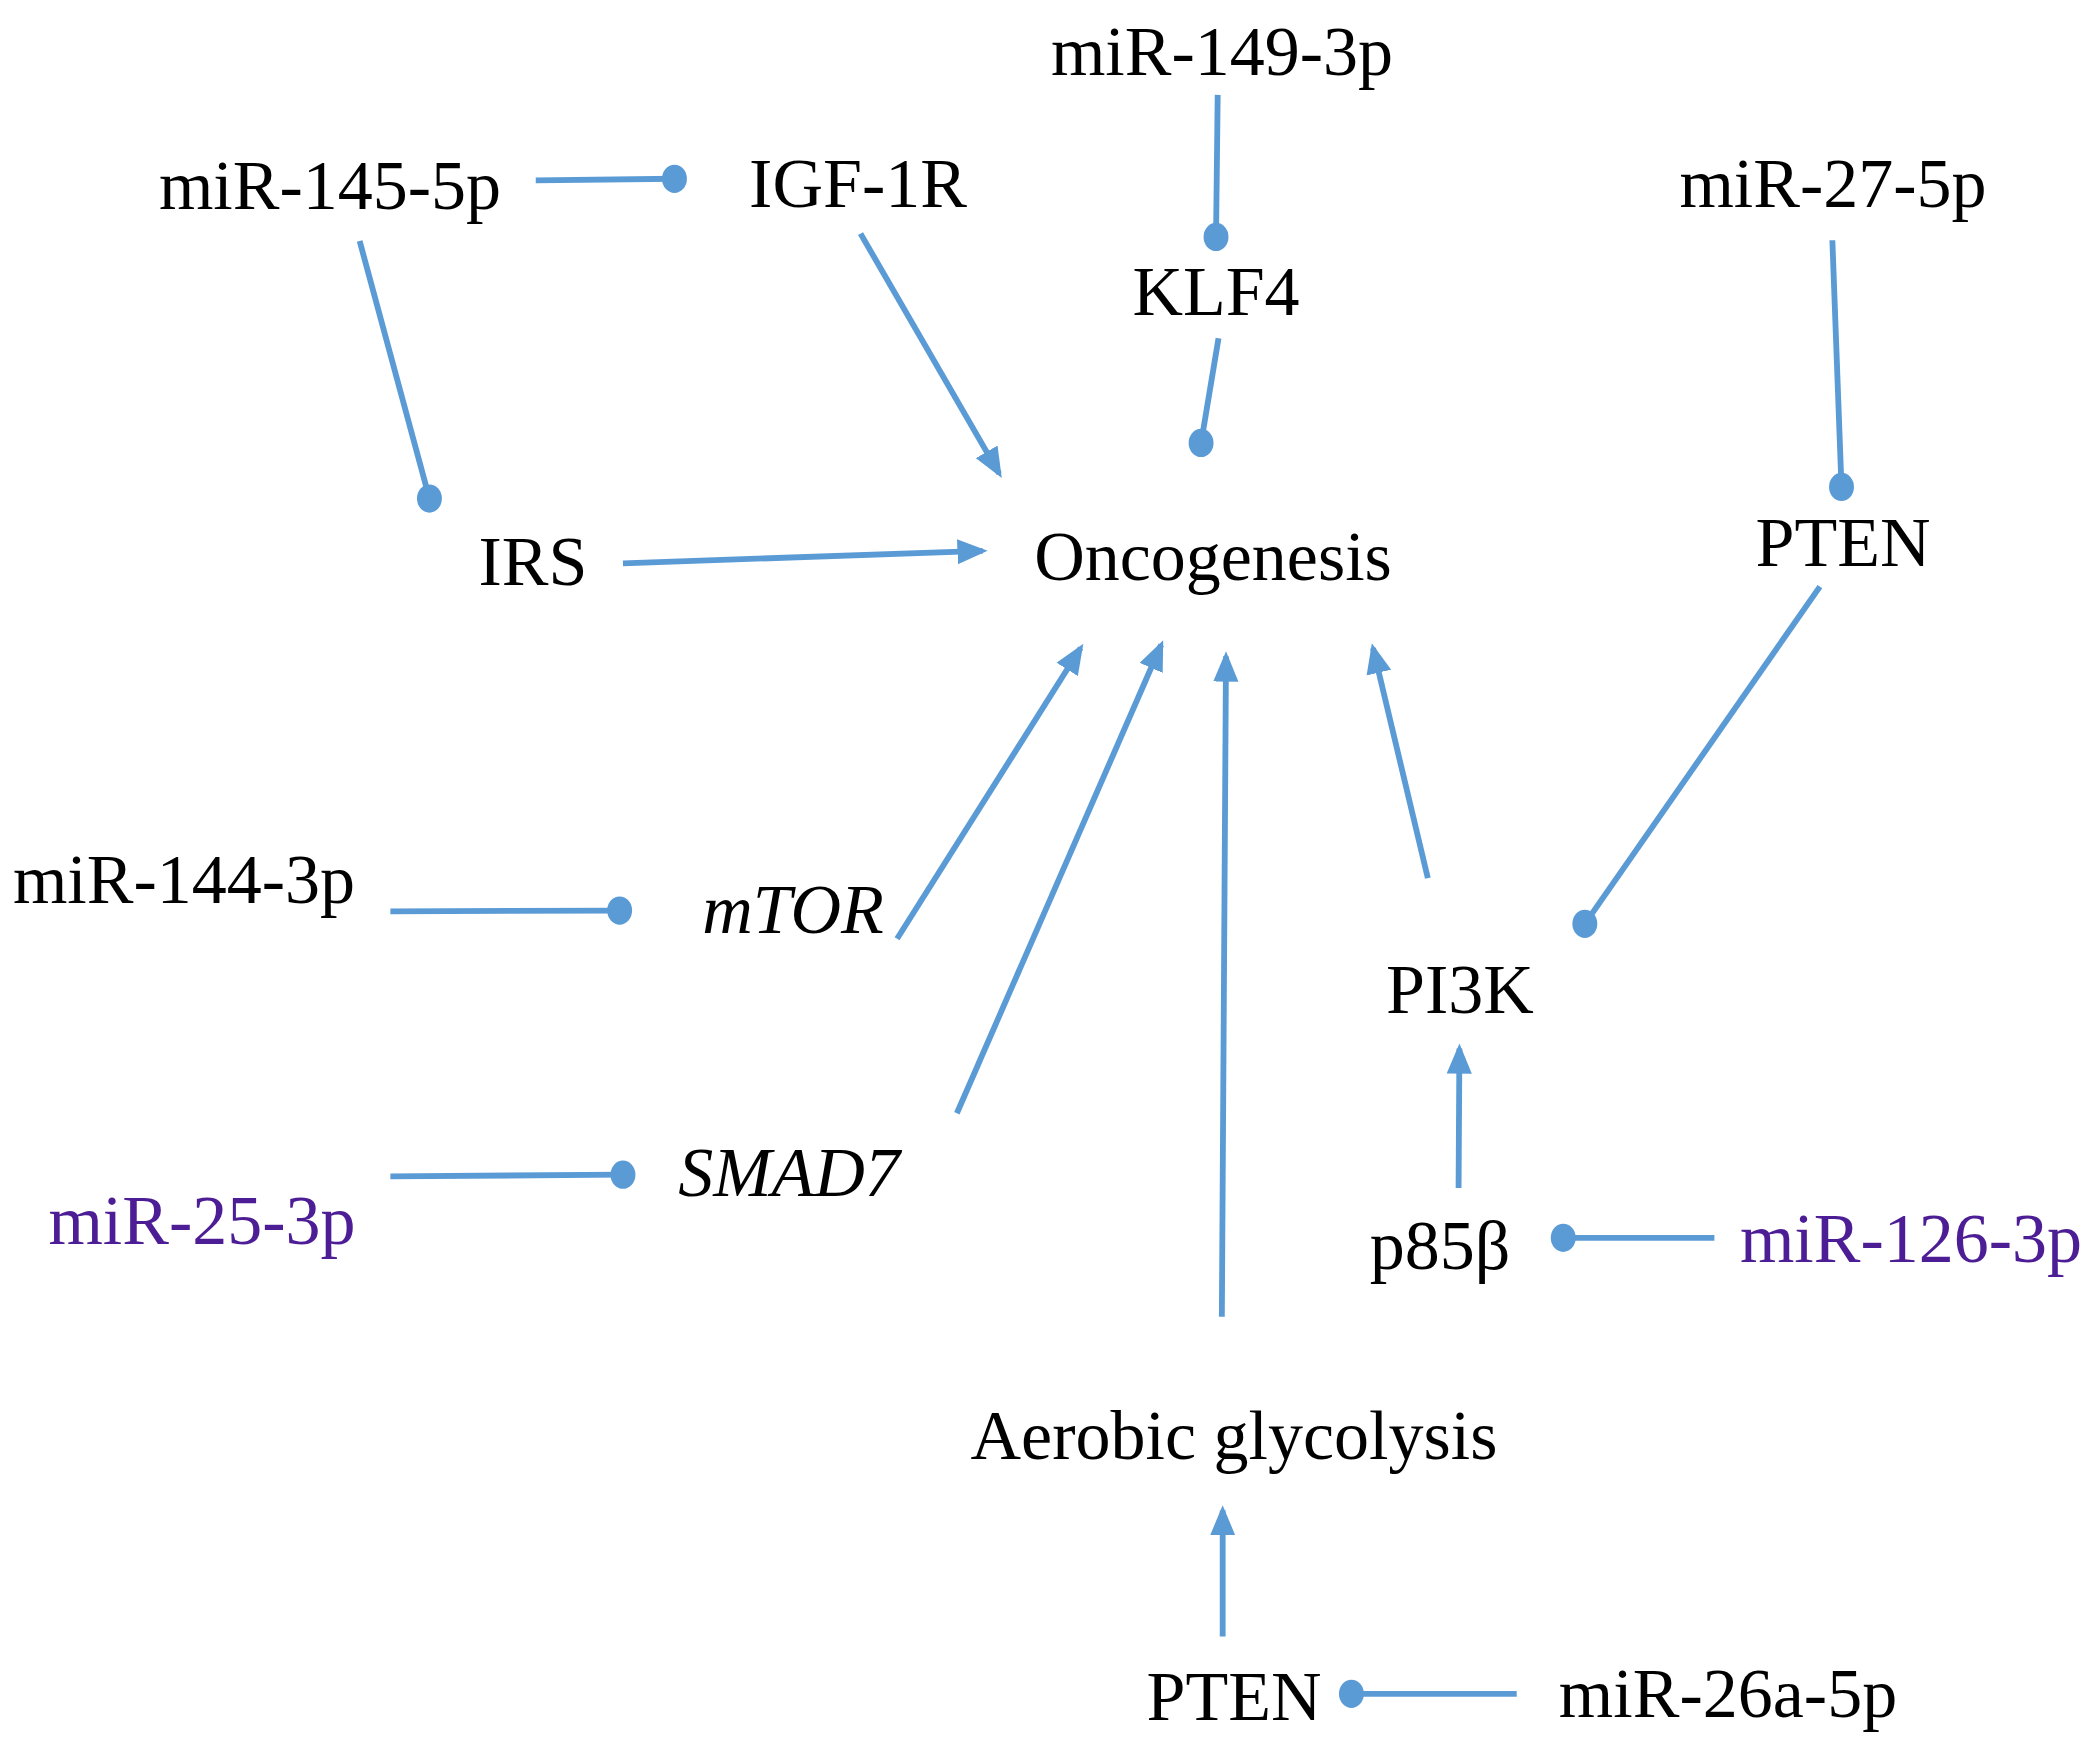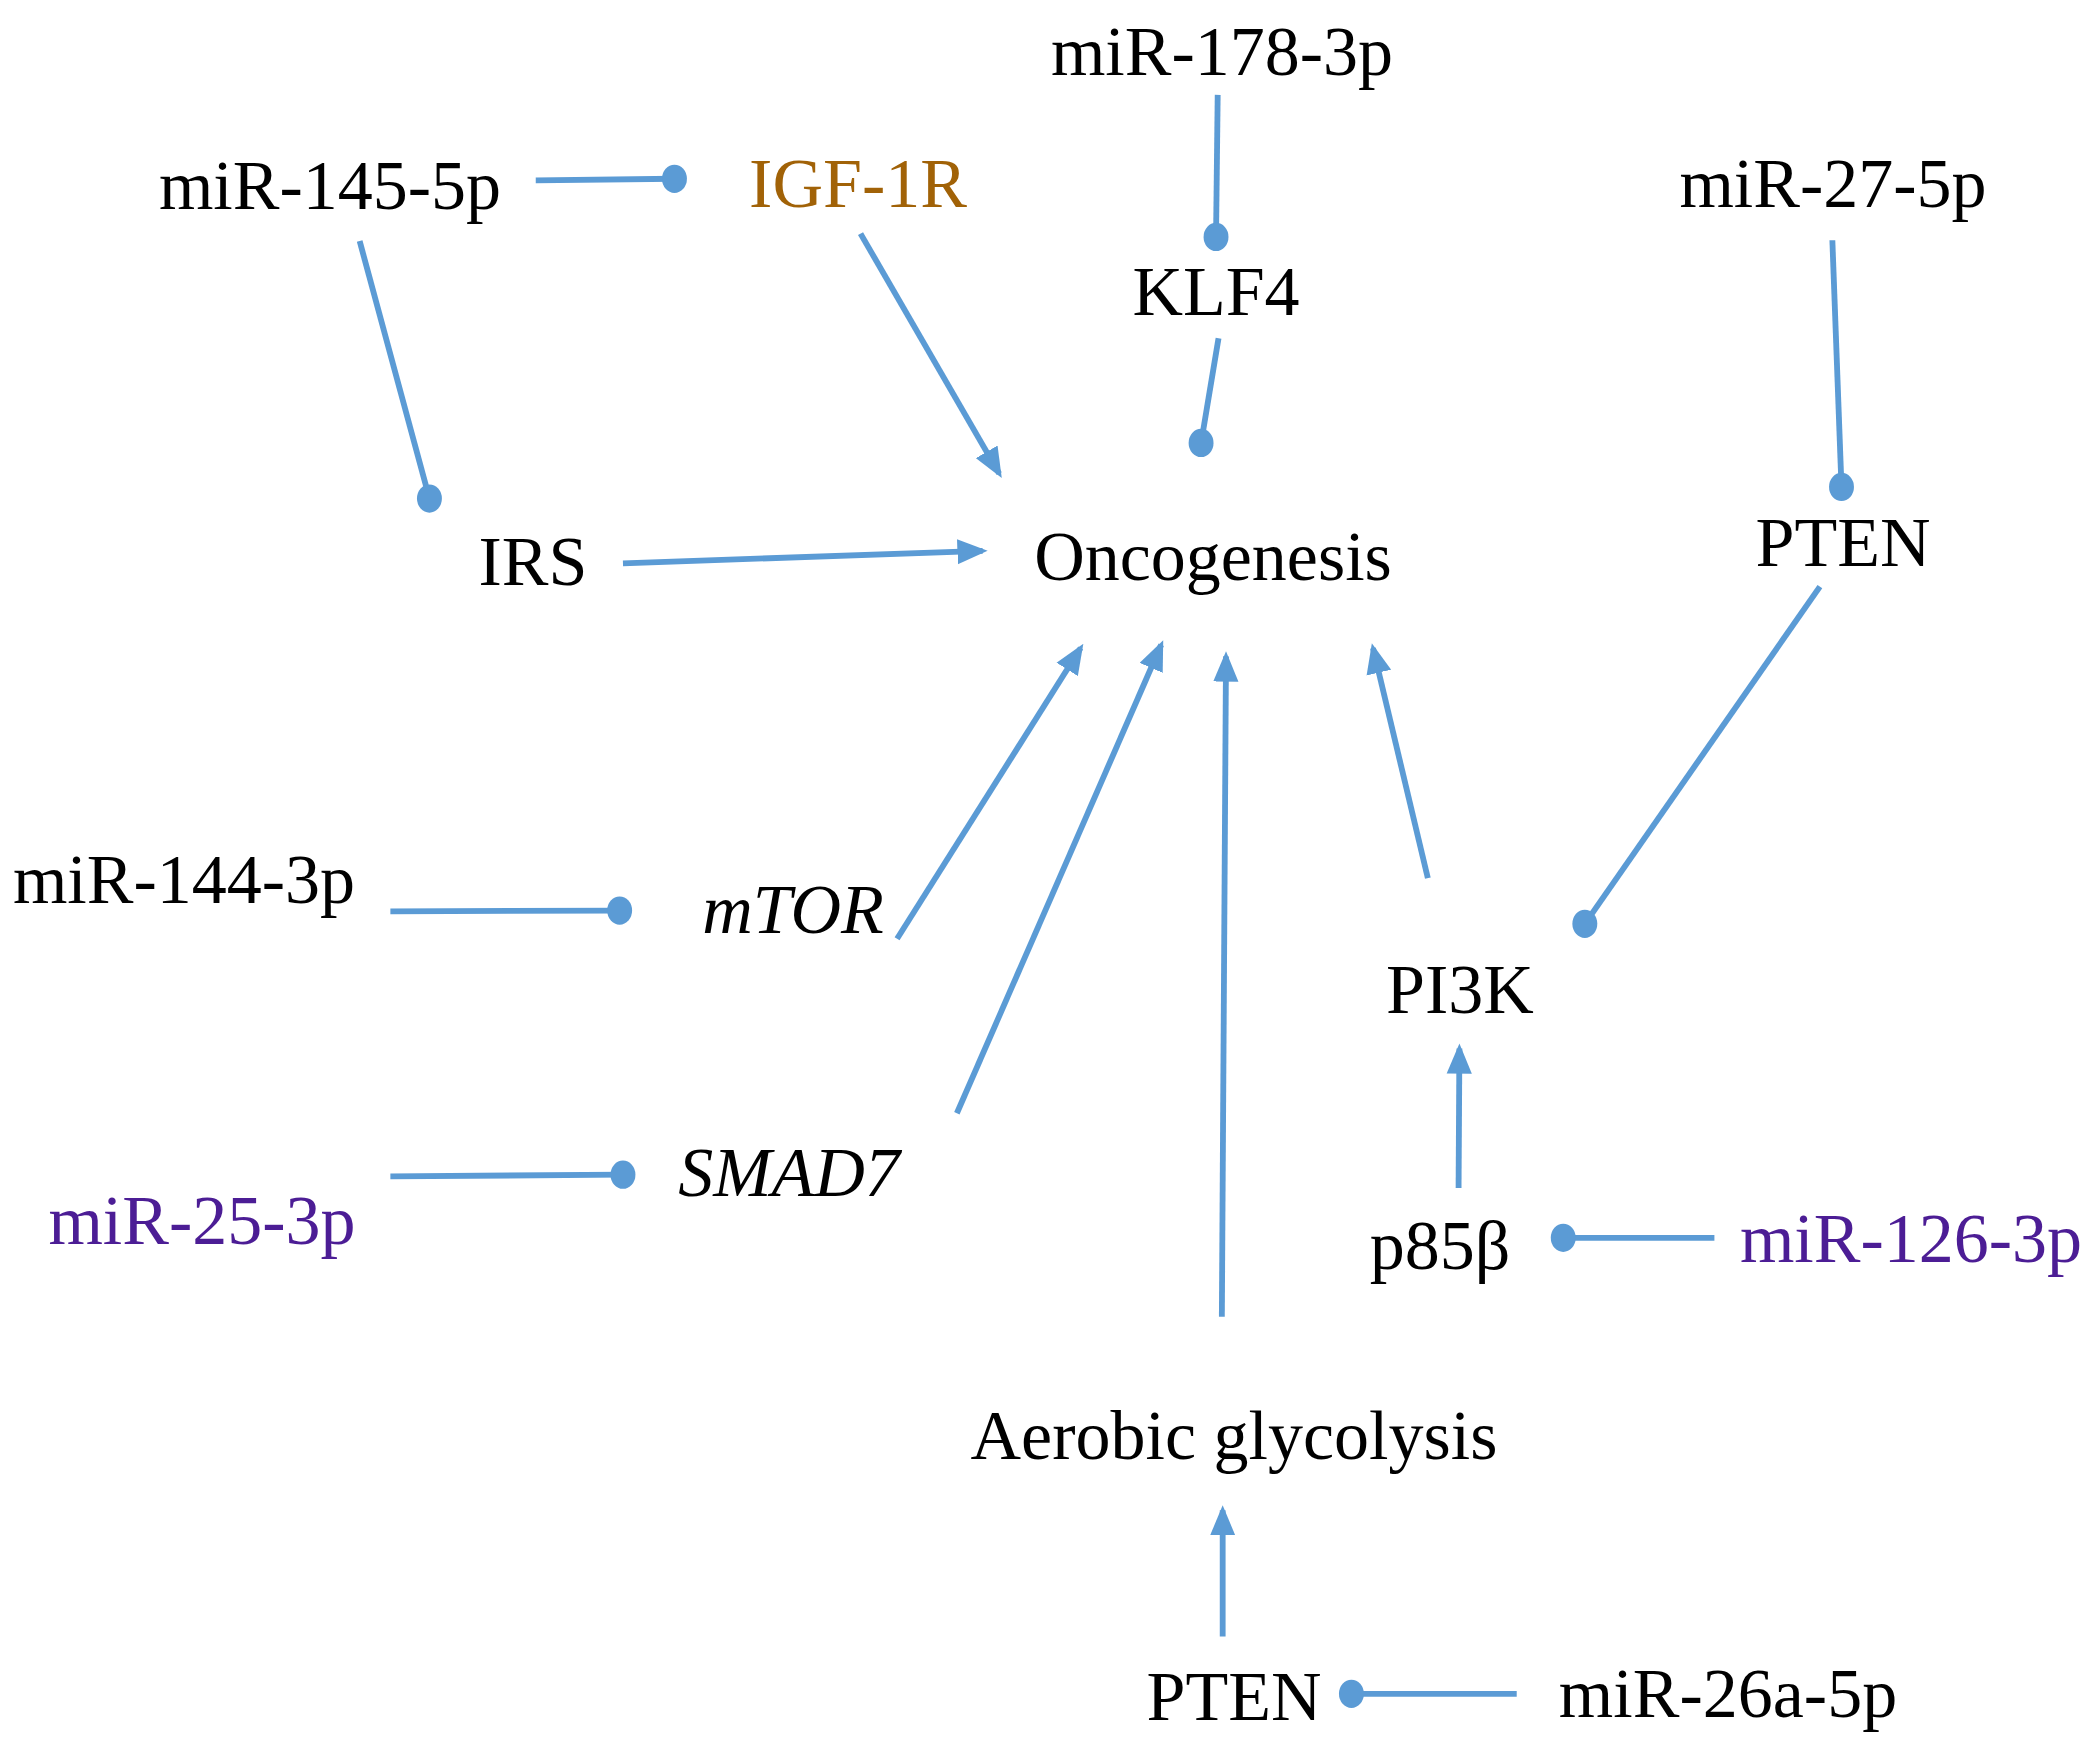--- a/index.html
+++ b/index.html
@@ -70,22 +70,22 @@
       <line x1="750" y1="678" x2="1183" y2="663" stroke="#5b9bd5" stroke-width="7" marker-end="url(#arrowhead)"></line>
       <line x1="1080" y1="1130" x2="1301" y2="780" stroke="#5b9bd5" stroke-width="7" marker-end="url(#arrowhead)"></line>
       <line x1="1152" y1="1340" x2="1398" y2="776" stroke="#5b9bd5" stroke-width="7" marker-end="url(#arrowhead)"></line>
       <line x1="1471" y1="1585" x2="1476" y2="790" stroke="#5b9bd5" stroke-width="7" marker-end="url(#arrowhead)"></line>
       <line x1="1719" y1="1057" x2="1653" y2="780" stroke="#5b9bd5" stroke-width="7" marker-end="url(#arrowhead)"></line>
       <line x1="1756" y1="1430" x2="1757" y2="1262" stroke="#5b9bd5" stroke-width="7" marker-end="url(#arrowhead)"></line>
       <line x1="1472" y1="1970" x2="1472" y2="1818" stroke="#5b9bd5" stroke-width="7" marker-end="url(#arrowhead)"></line>
     </svg>
   <div id="node-layer">
       <div class="node" style="left: 330px; top: 186px; color: rgb(0, 0, 0);">miR-145-5p</div>
-      <div class="node" style="left: 858px; top: 184px; color: #a16207;">IGF-1R</div>
-      <div class="node" style="left: 1222px; top: 52px; color: rgb(0, 0, 0);">miR-178-3p</div>
+      <div class="node" style="left: 858px; top: 184px; color: #000000;">IGF-1R</div>
+      <div class="node" style="left: 1222px; top: 52px; color: rgb(0, 0, 0);">miR-149-3p</div>
       <div class="node" style="left: 1216px; top: 292px; color: rgb(0, 0, 0);">KLF4</div>
       <div class="node" style="left: 1833px; top: 184px; color: rgb(0, 0, 0);">miR-27-5p</div>
       <div class="node" style="left: 1843px; top: 543px; color: rgb(0, 0, 0);">PTEN</div>
       <div class="node" style="left: 533px; top: 562px; color: rgb(0, 0, 0);">IRS</div>
       <div class="node" style="left: 1213px; top: 557px; color: rgb(0, 0, 0); font-family: Liberation Serif, serif;">Oncogenesis</div>
       <div class="node" style="left: 184px; top: 880px; color: rgb(0, 0, 0);">miR-144-3p</div>
       <div class="node italic" style="left: 793px; top: 910px; color: rgb(0, 0, 0);">mTOR</div>
       <div class="node" style="left: 202px; top: 1221px; color: #4c1d95;">miR-25-3p</div>
       <div class="node italic" style="left: 789px; top: 1173px; color: rgb(0, 0, 0); font-style: italic;">SMAD7</div>
       <div class="node" style="left: 1460px; top: 990px; color: rgb(0, 0, 0);">PI3K</div>

